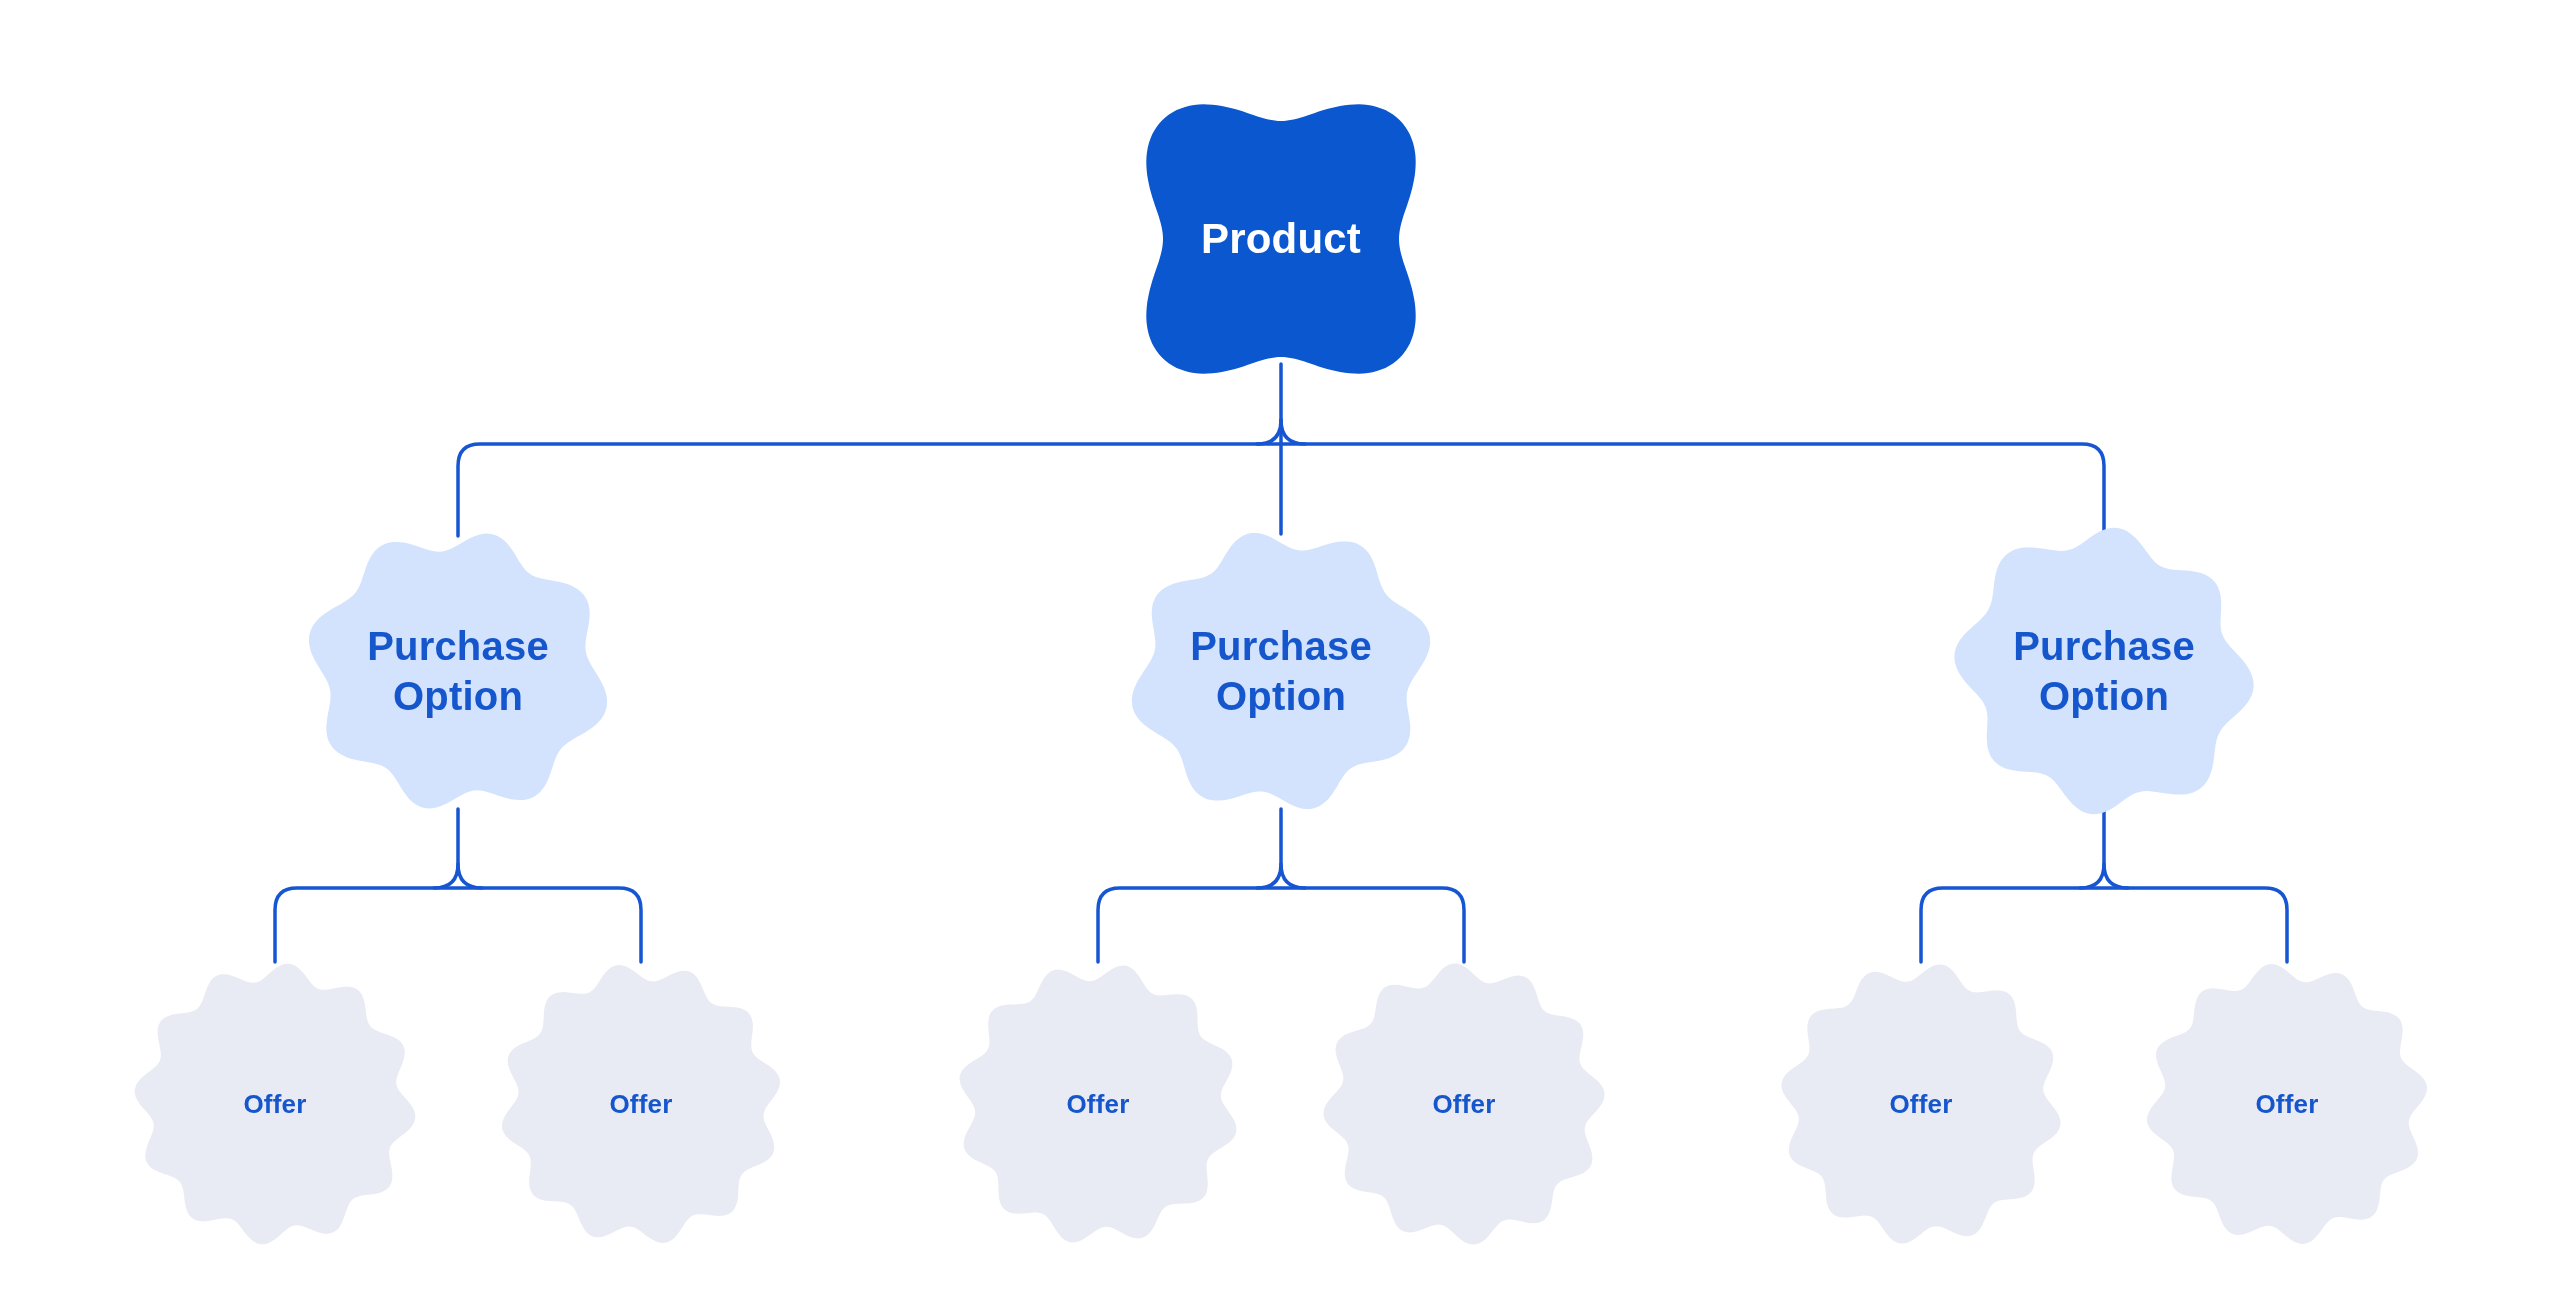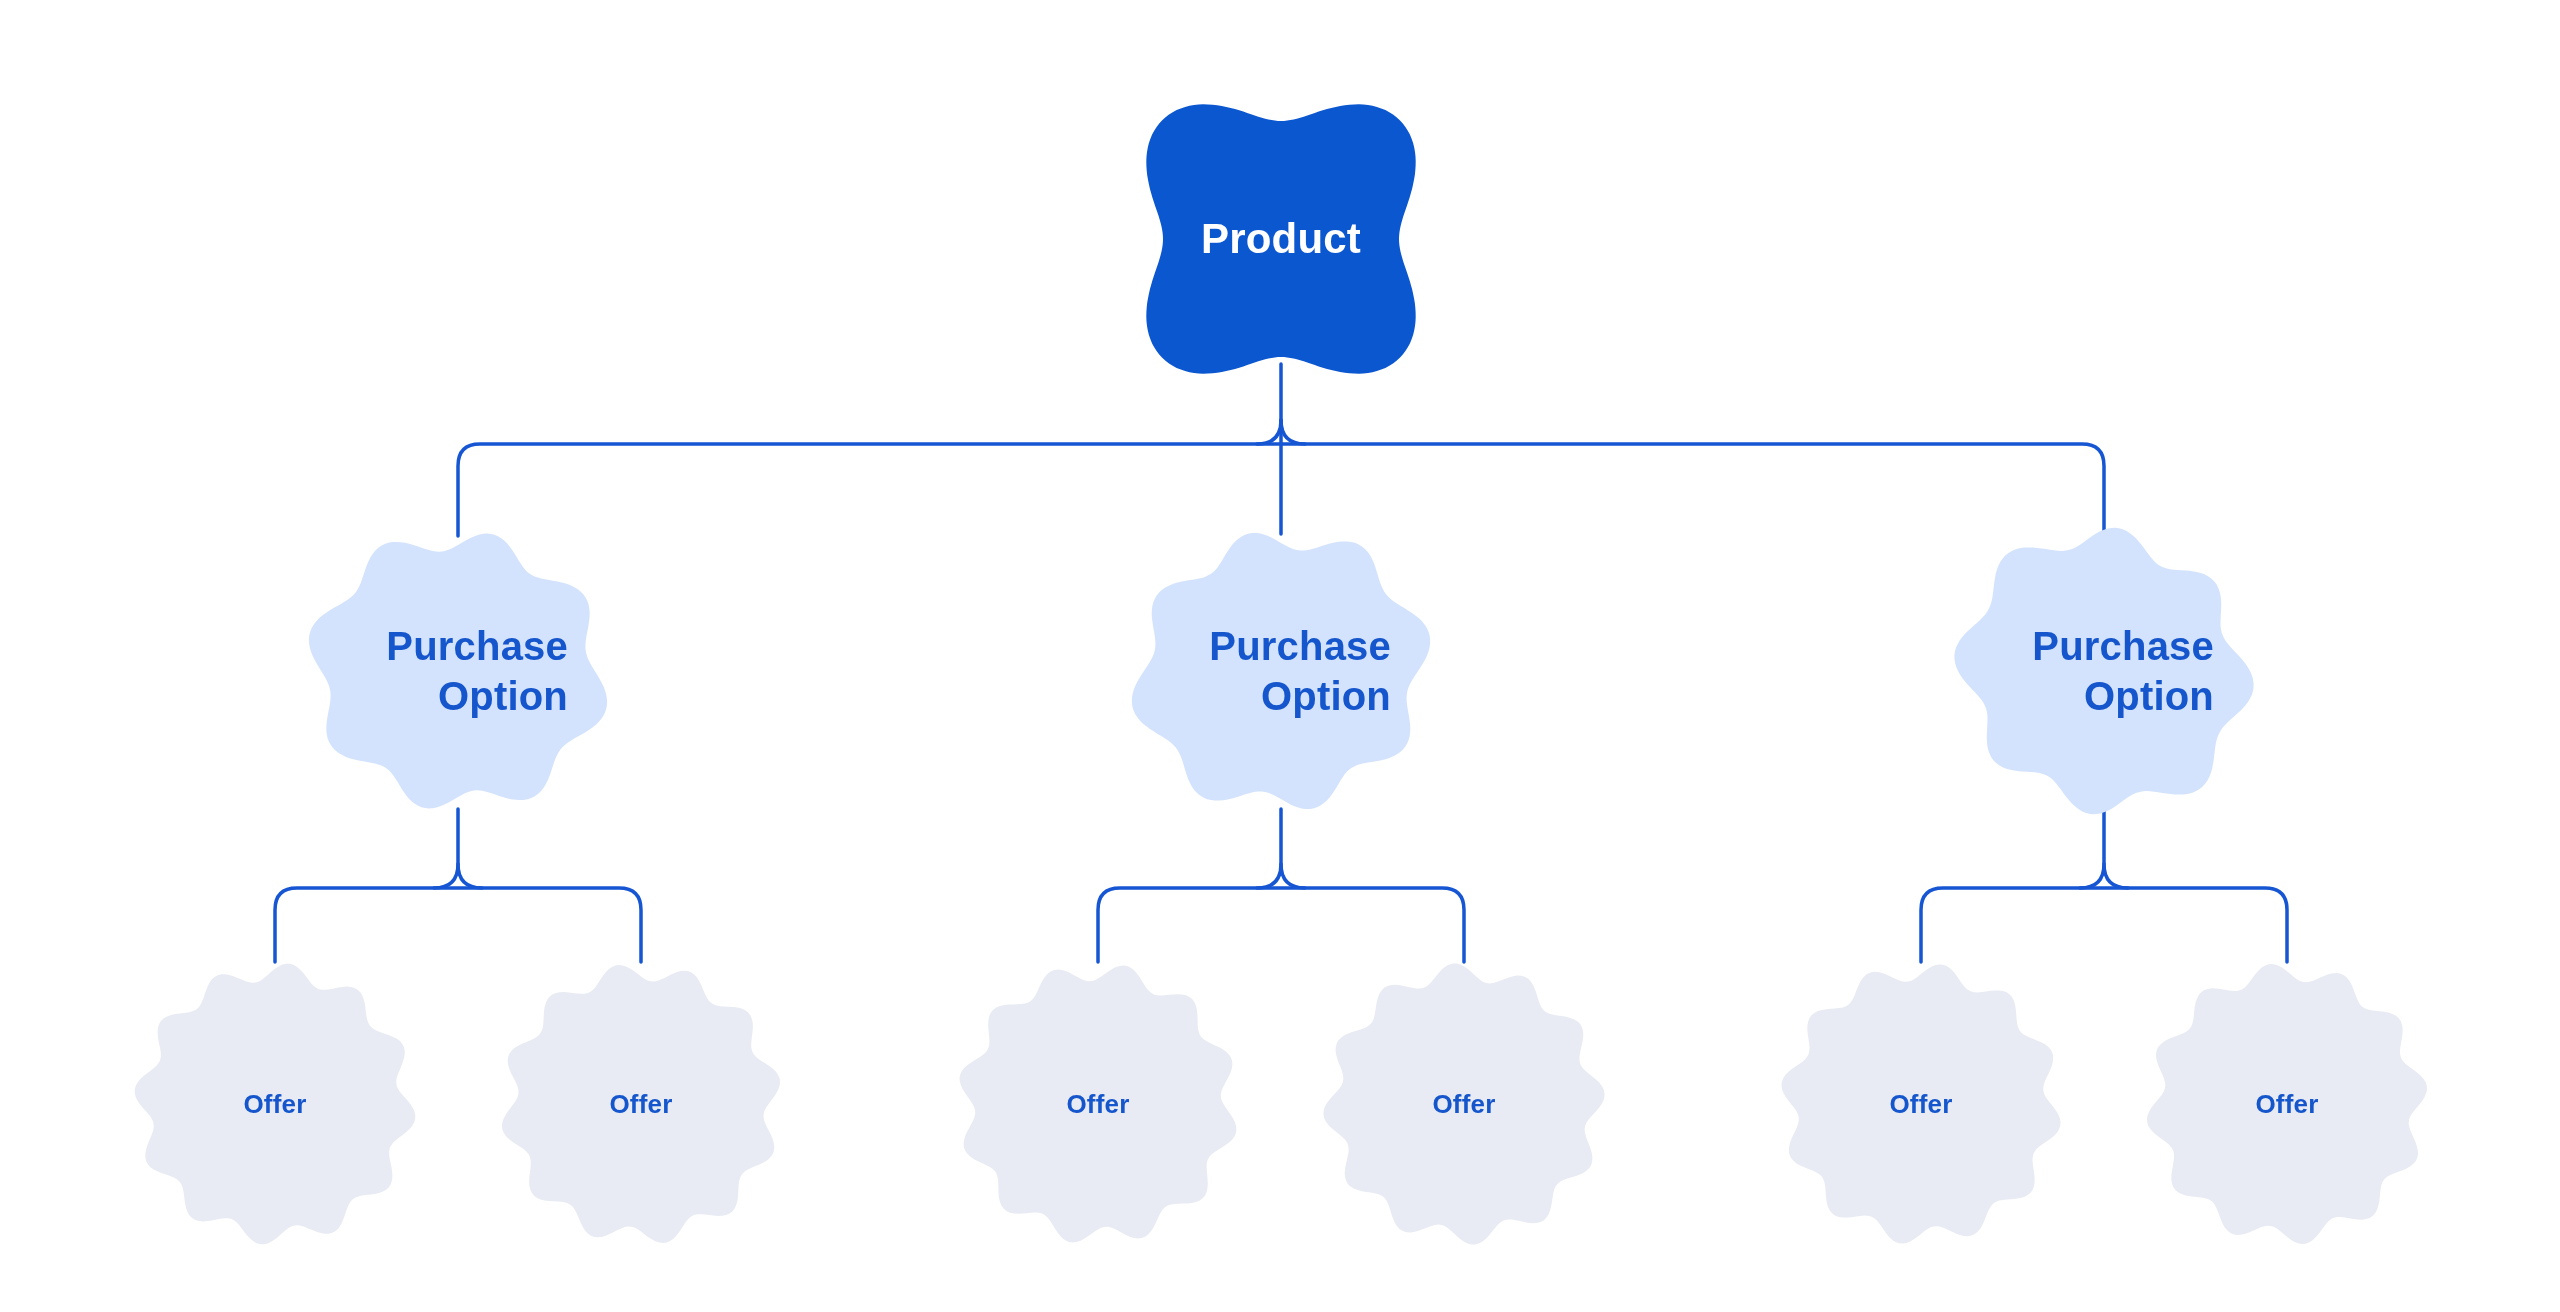--- a/index.html
+++ b/index.html
@@ -36,21 +36,20 @@
   }
   .product-label {
     color: var(--product-text, #ffffff);
     font-size: 42px;
     width: 240px;
   }
   .purchase-label {
     color: var(--node-text, #1656cc);
     font-size: 40px;
     width: 220px;
-    text-align: right;
   }
   .offer-label {
     color: var(--node-text, #1656cc);
     font-size: 26px;
     width: 200px;
   }
 </style>
 </head>
 <body>
 

